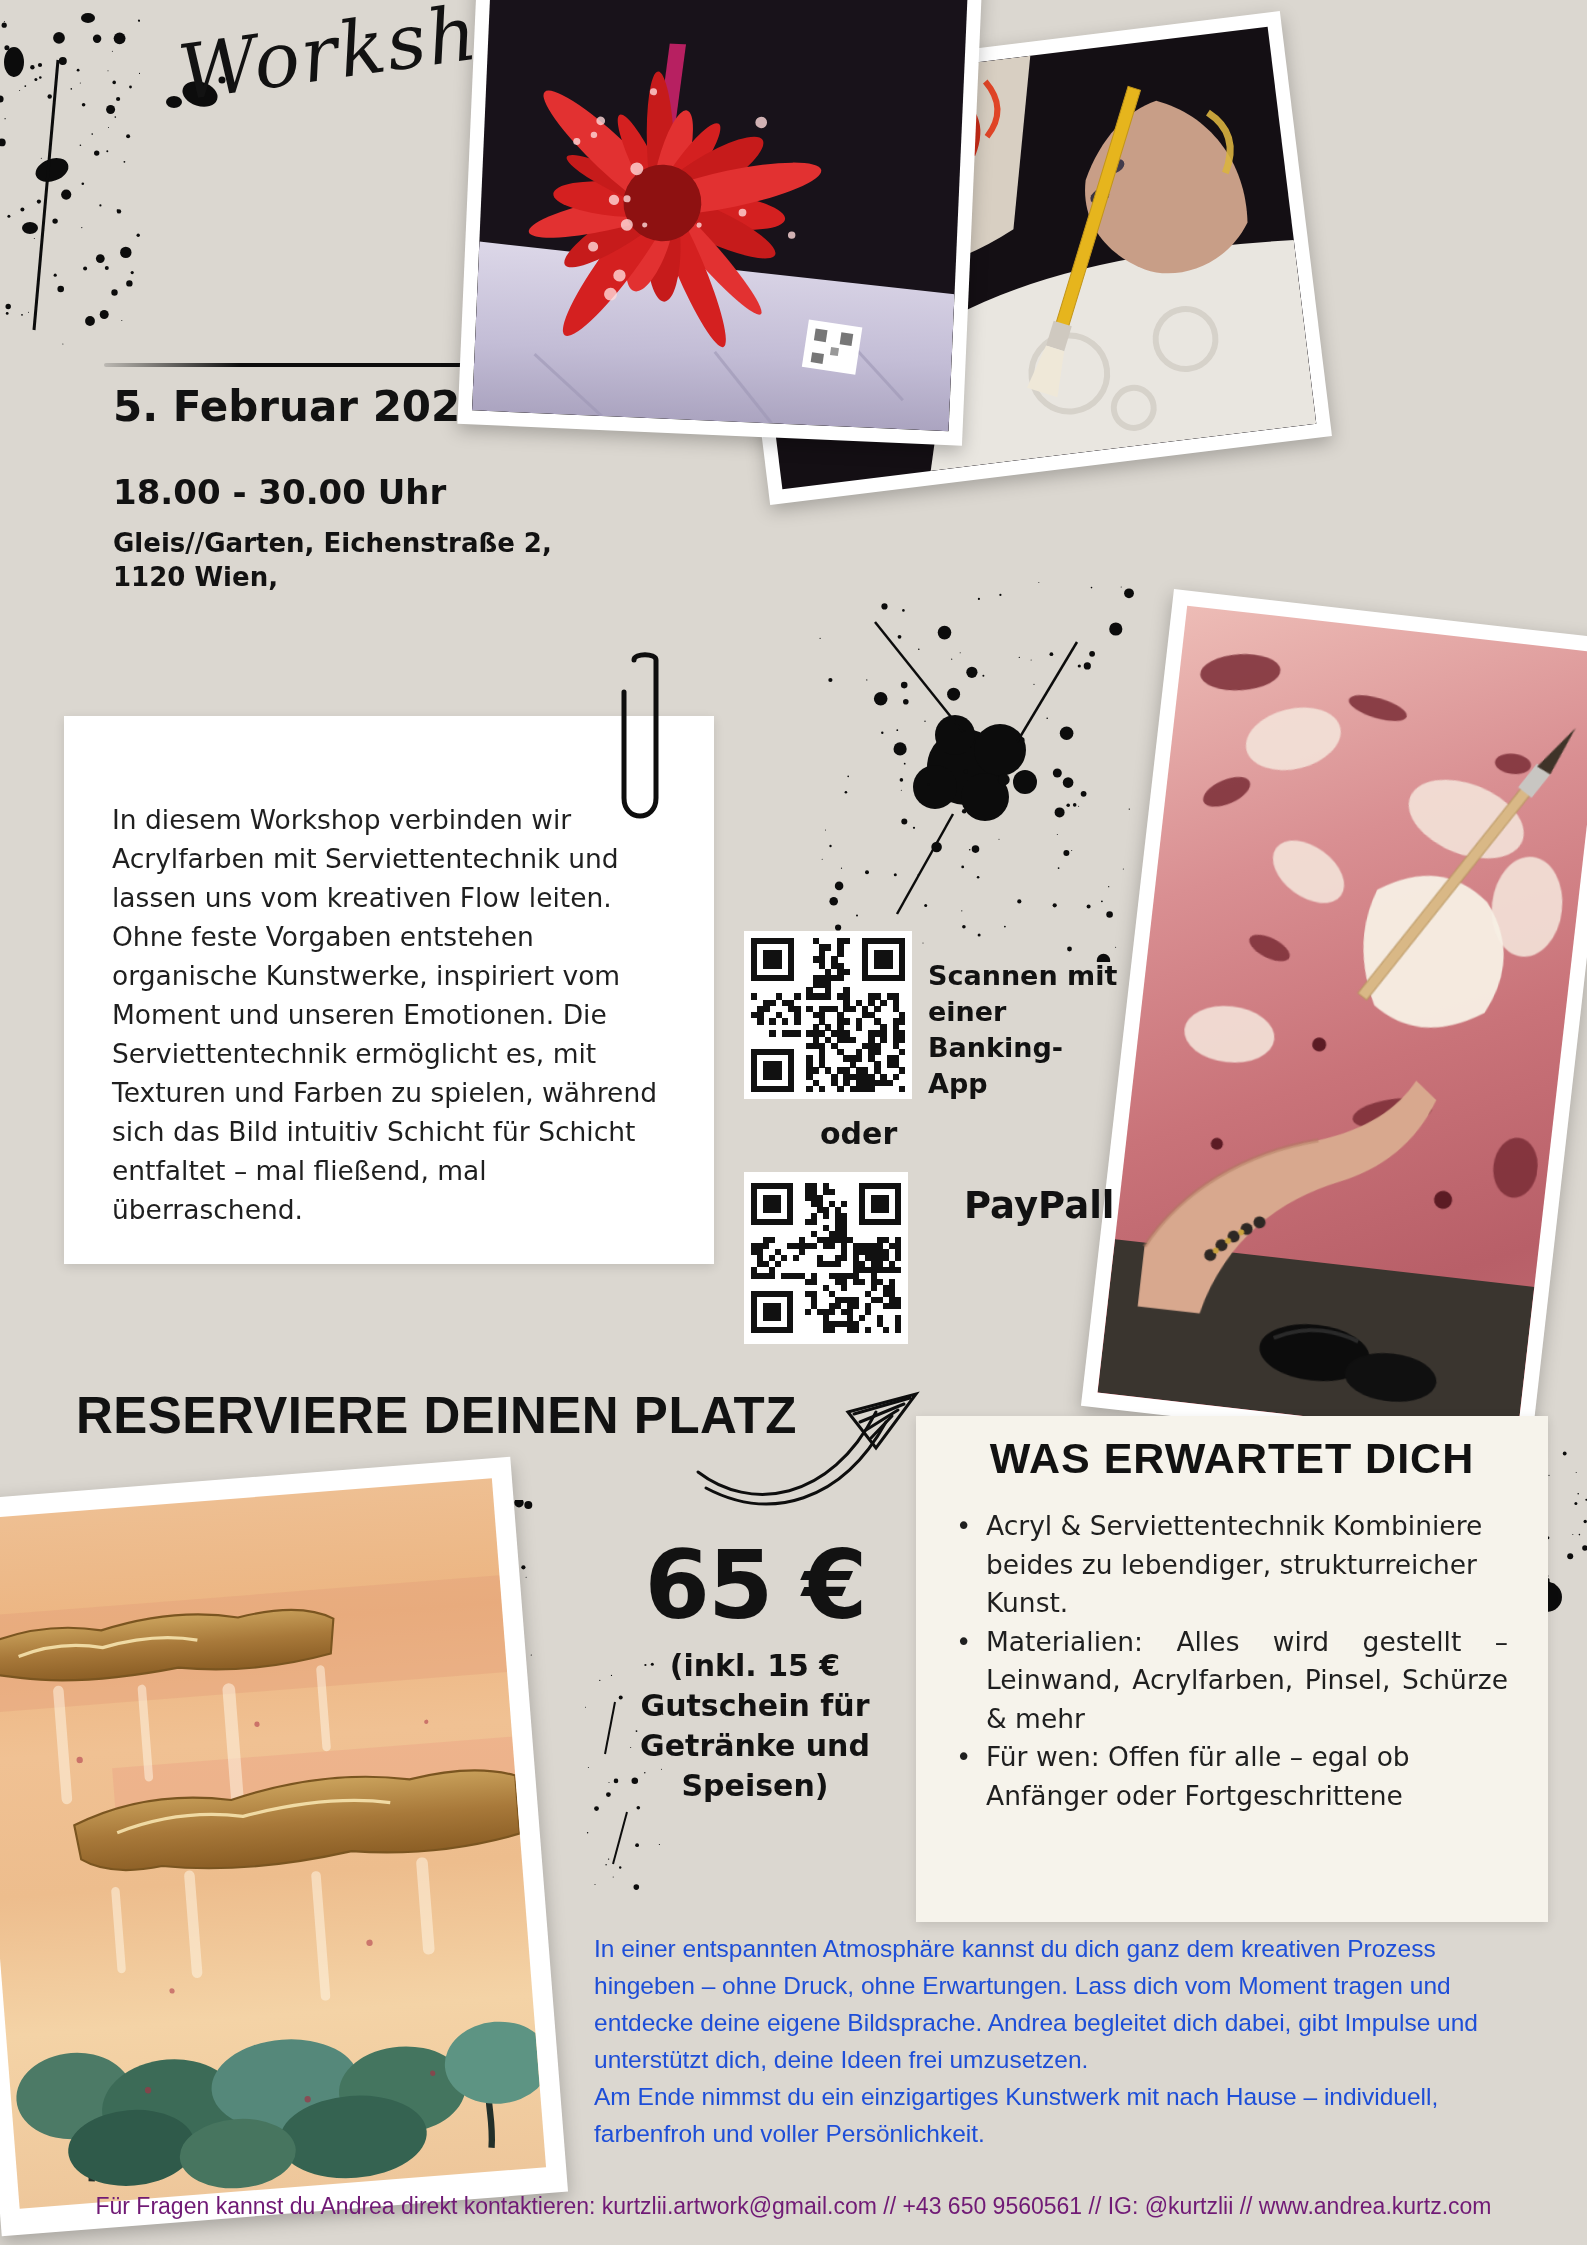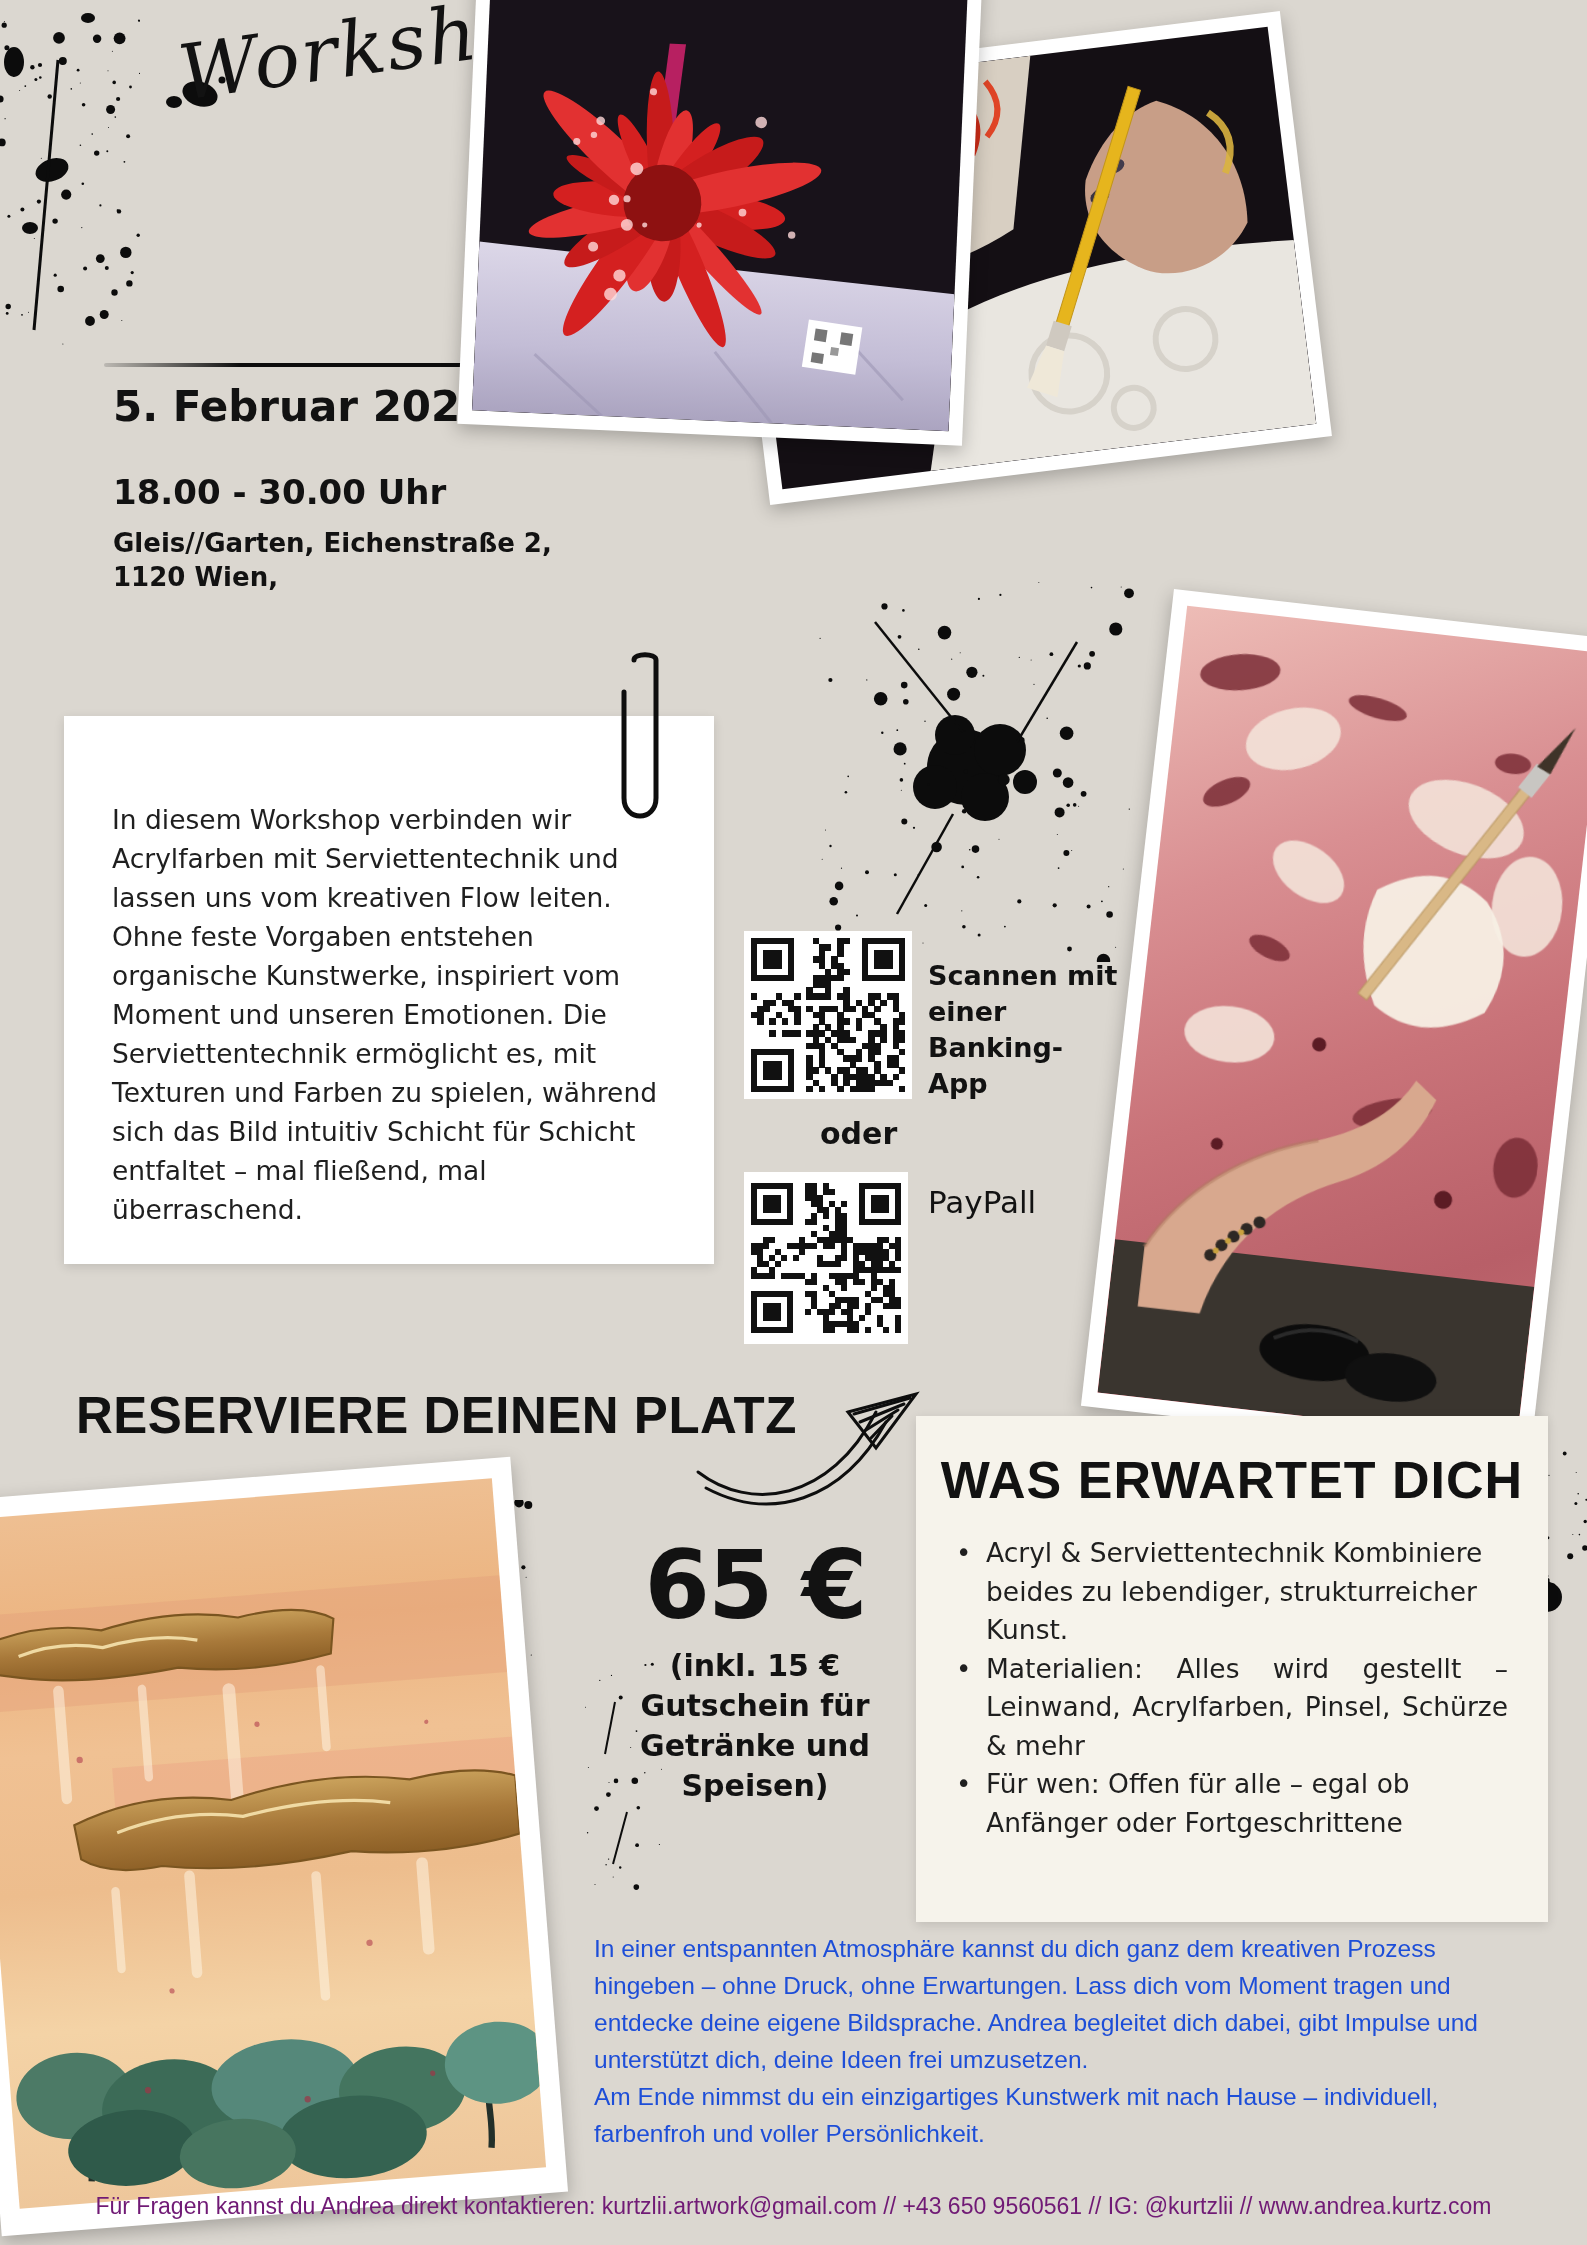--- a/index.html
+++ b/index.html
@@ -40,35 +40,35 @@
       box-shadow:0 3px 10px rgba(0,0,0,.12);}
   .intro-text{position:absolute;left:48px;right:38px;top:84px;font-size:26.5px;line-height:39px;color:#1f1f1f;}
   .paperclip{left:618px;top:650px;width:52px;height:180px;z-index:4;}
 
   
   .qr-box{background:#fff;padding:7px;z-index:3;}
   #qr1{left:744px;top:931px;width:154px;height:154px;}
   #qr2{left:744px;top:1172px;width:150px;height:158px;}
   .qr-label{left:928px;top:958px;width:210px;font-size:27px;font-weight:bold;line-height:36px;white-space:pre-line;z-index:3;}
   .oder-label{left:787px;top:1116px;font-size:30px;font-weight:bold;z-index:3;margin-left:33px;}
-  .paypal-label{left:928px;top:1184px;font-size:31px;font-weight:normal;z-index:3;}
+  .paypal-label{left:964px;top:1184px;font-size:37px;font-weight:bold;z-index:3;}
 
   
   .reserve-heading{left:76px;top:1386px;font-family:"Liberation Sans",sans-serif;font-size:51px;
       font-weight:bold;letter-spacing:.5px;z-index:3;}
   .arrow{left:690px;top:1350px;width:235px;height:180px;z-index:3;}
   .price-wrap{left:598px;top:1536px;width:314px;text-align:center;z-index:3;}
   .price{font-size:94px;font-weight:bold;letter-spacing:-2px;line-height:100px;}
   .price-note{margin-top:10px;font-size:30px;font-weight:bold;line-height:40px;white-space:pre-line;}
 
   
   .expect-box{left:916px;top:1416px;width:632px;height:506px;background:#f6f3eb;z-index:2;
       box-shadow:0 3px 10px rgba(0,0,0,.12);}
-  .expect-heading{margin-top:34px;text-align:center;font-family:"Liberation Sans",sans-serif;
-      font-size:52px;font-weight:bold;letter-spacing:1px;}
+  .expect-heading{margin-top:18px;text-align:center;font-family:"Liberation Sans",sans-serif;
+      font-size:43px;font-weight:bold;letter-spacing:1px;}
   .expect-list{margin:24px 40px 0 40px;}
   .expect-item{display:flex;font-size:26.5px;line-height:38.5px;color:#1f1f1f;}
   .expect-item .dot{width:30px;flex:0 0 30px;font-size:26px;}
   .expect-item:nth-child(2) .itxt{text-align:justify;}
 
   
   .outro{left:594px;top:1930px;width:890px;font-family:"Liberation Sans",sans-serif;
       font-size:24.5px;line-height:37px;color:#1d4ed8;z-index:3;}
   .footer-line{left:0;top:2193px;width:100%;text-align:center;font-family:"Liberation Sans",sans-serif;
       font-size:23px;color:#701a75;z-index:3;}

